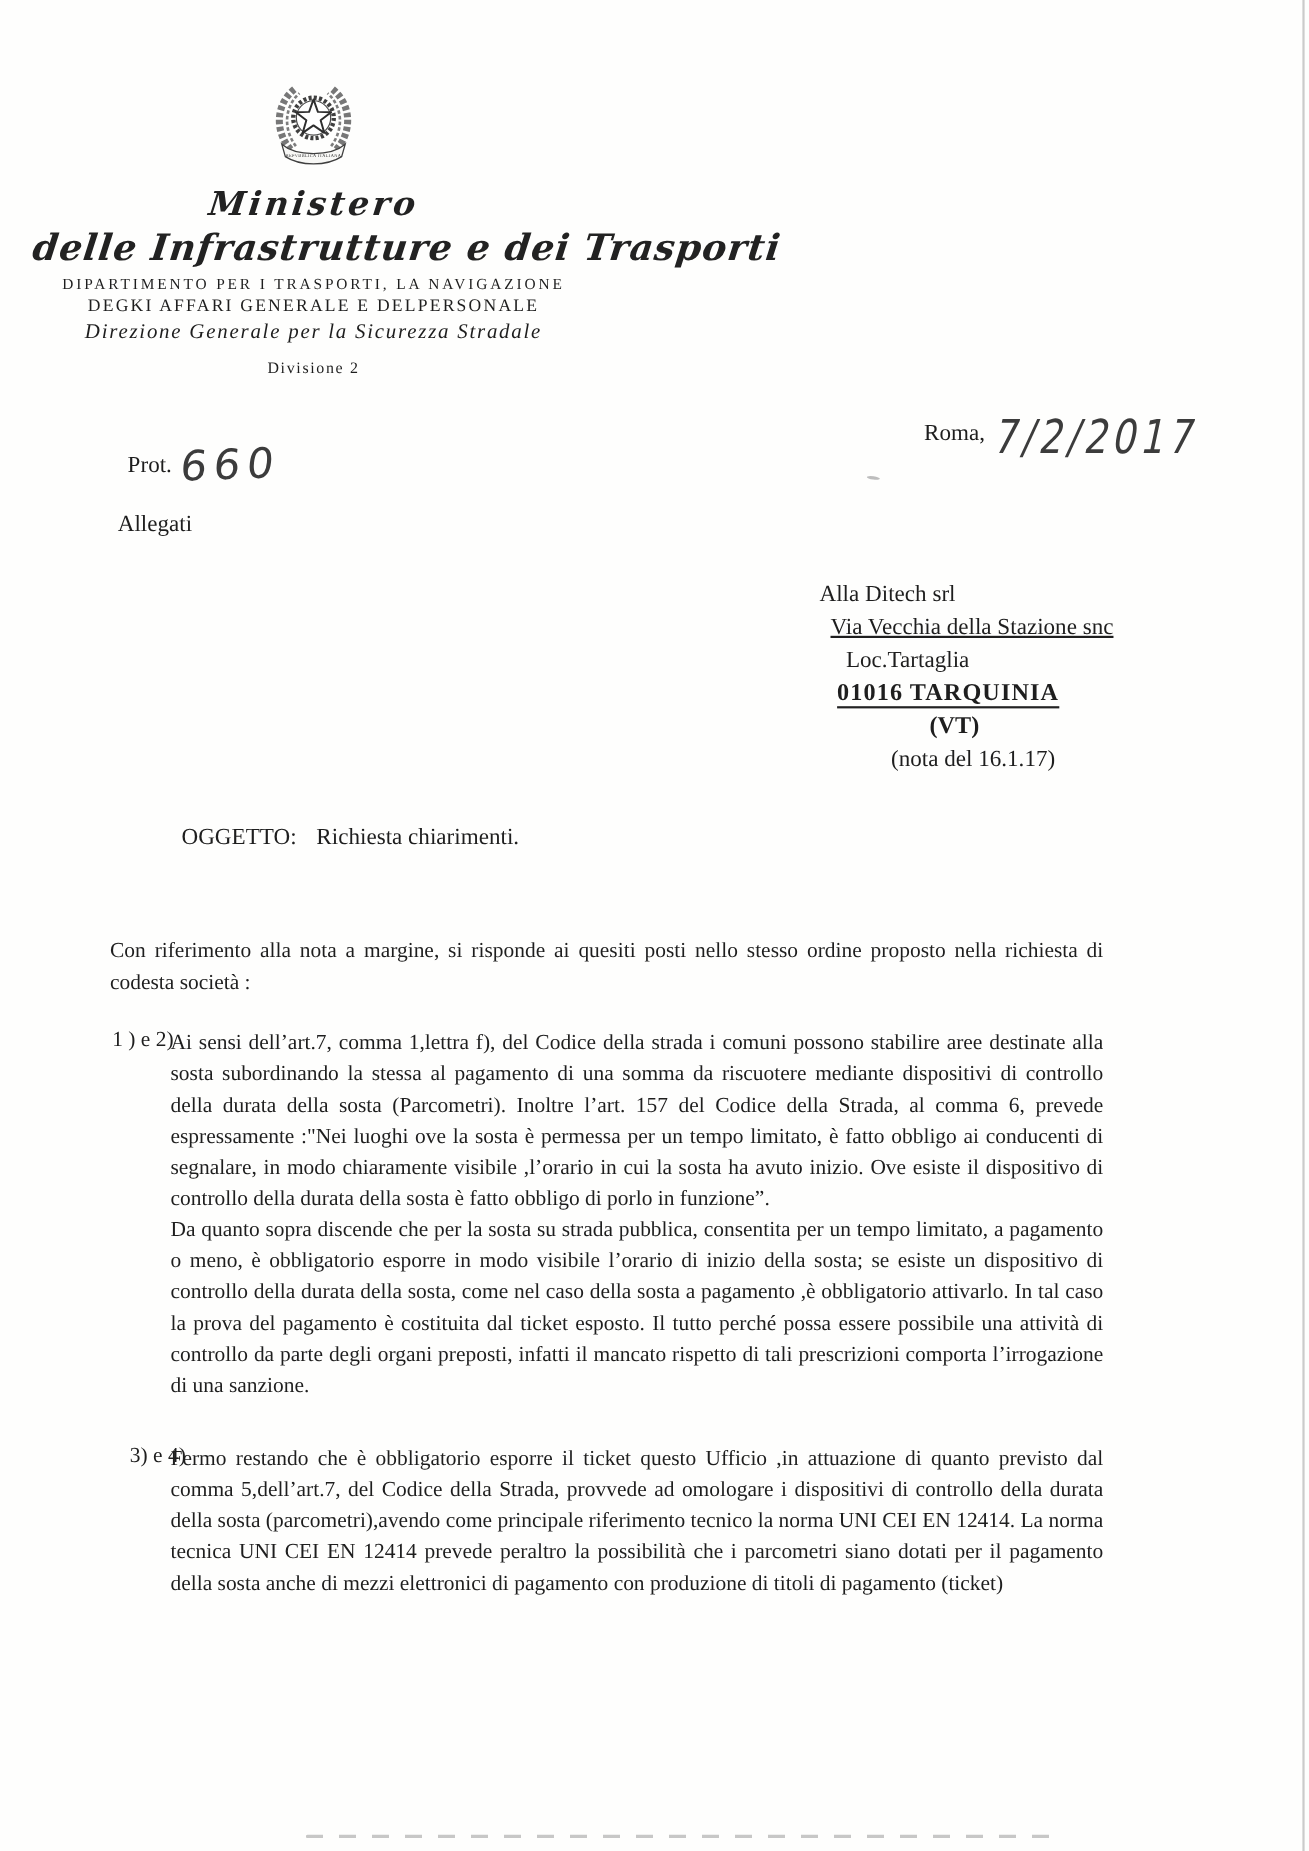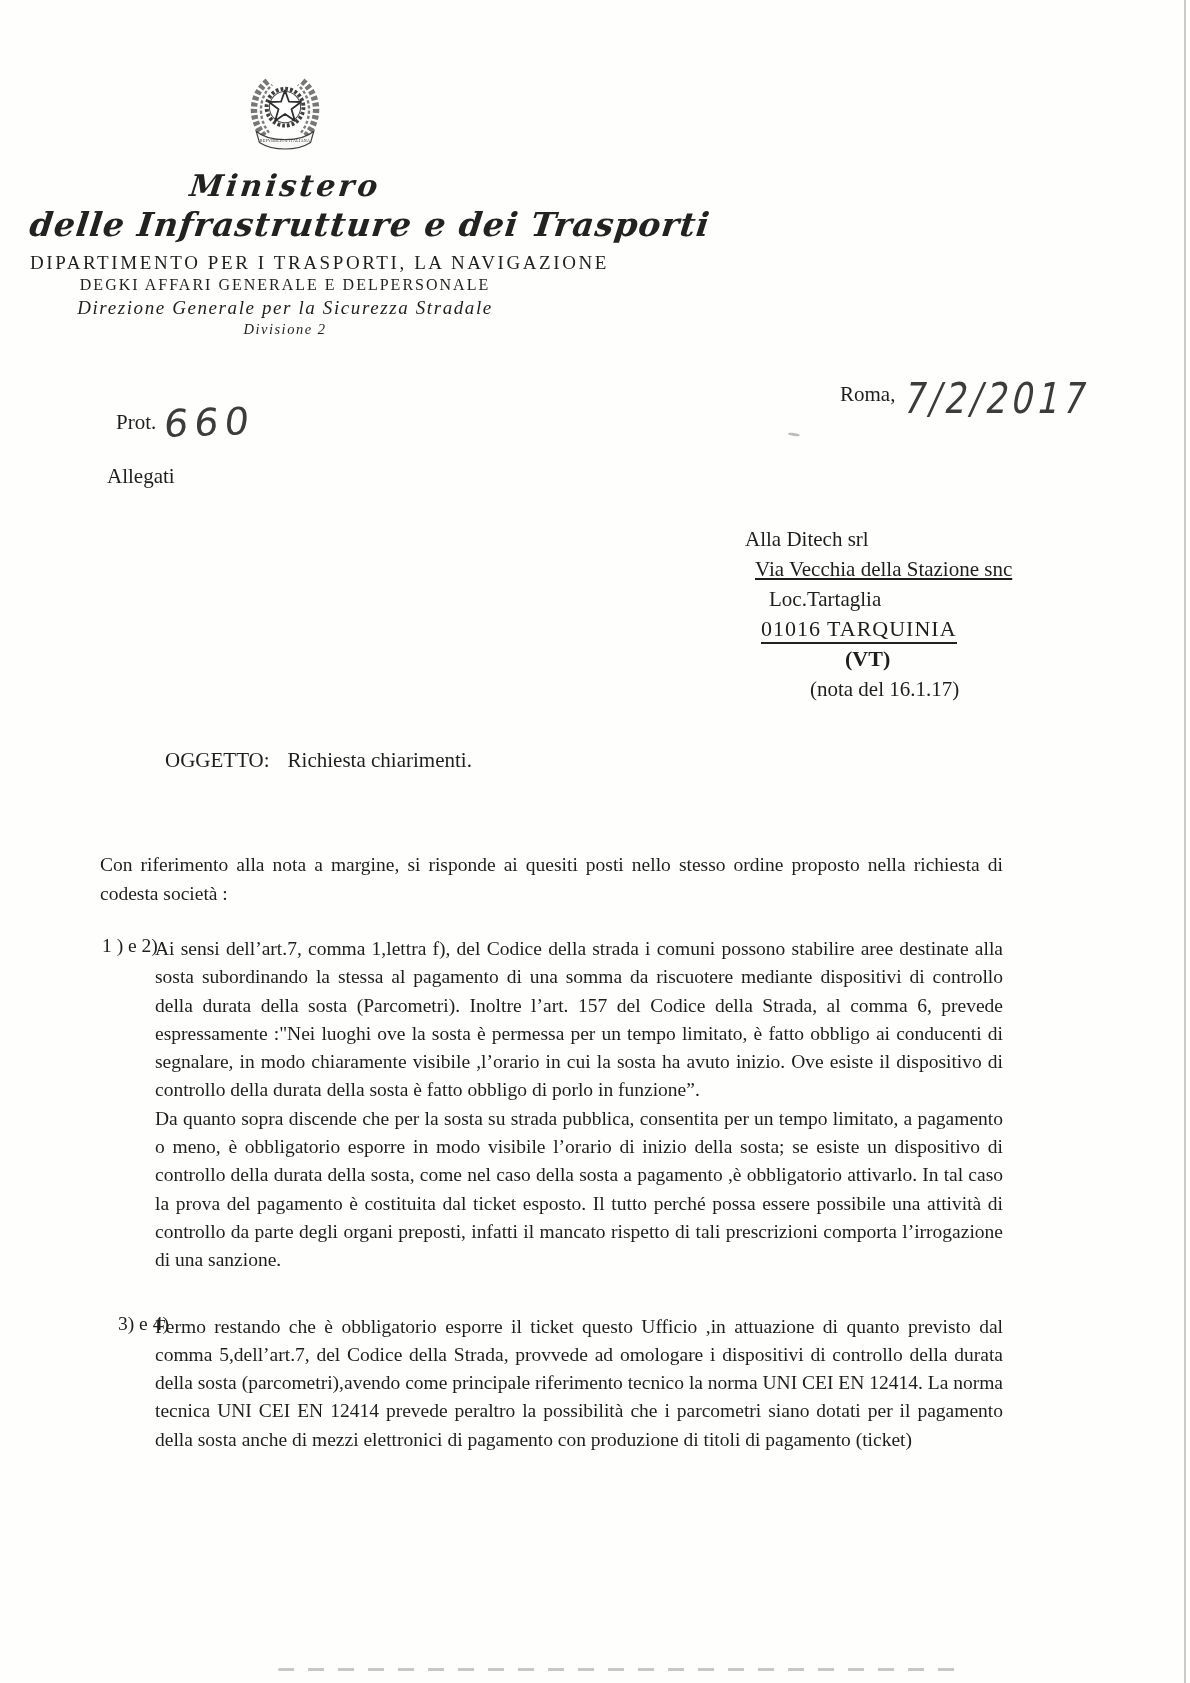--- a/index.html
+++ b/index.html
@@ -15,43 +15,43 @@
     border-radius:2px;
   }
   .date-mark { position:absolute; left:788px; top:433px; width:12px; height:3px; background:#bdbdbd; border-radius:50%; transform:rotate(8deg); }
 
   
   .letterhead { position:absolute; left:30px; top:70px; width:510px; text-align:center; }
   .emblem-wrap { height:86px; }
   .script-line { display:inline-block; font-family:"DejaVu Serif", serif; font-style:italic; font-weight:bold; color:#222; transform:skewX(-7deg); }
   .script1 { font-size:30px; letter-spacing:3px; margin-top:12px; }
   .script2 { font-size:33px; letter-spacing:1px; margin-top:2px; white-space:nowrap; }
-  .dept1 { font-size:19px; letter-spacing:2.6px; margin-top:8px; white-space:nowrap; }
+  .dept1 { font-size:14px; letter-spacing:2.6px; margin-top:8px; white-space:nowrap; }
   .dept2 { font-size:16px; letter-spacing:2px; margin-top:2px; white-space:nowrap; }
   .direction { font-style:italic; font-size:19px; letter-spacing:1.6px; margin-top:3px; white-space:nowrap; }
-  .division { font-style:italic; font-size:14.5px; letter-spacing:1.5px; margin-top:2px; }
+  .division { font-size:14.5px; letter-spacing:1.5px; margin-top:14px; }
   .via { font-style:italic; font-size:14.5px; letter-spacing:1.6px; margin-top:3px; }
 
   
   .dateline { position:absolute; left:840px; top:378px; font-size:21px; white-space:nowrap; }
   .prot { position:absolute; left:116px; top:402px; font-size:21px; white-space:nowrap; }
   .allegati { position:absolute; left:107px; top:464px; font-size:21px; }
   .handwriting {
     font-family:"DejaVu Sans", sans-serif; color:#3c3c3c; display:inline-block;
     font-weight:400;
   }
   .hw-date { font-size:34px; letter-spacing:4px; margin-left:10px; vertical-align:-9px; transform:skewX(-12deg) scaleY(1.25); transform-origin:left center; }
   .hw-prot { font-size:38px; letter-spacing:6px; margin-left:8px; vertical-align:-8px; transform:skewX(-8deg) rotate(-2deg); transform-origin:left center; }
 
   
   .recipient { position:absolute; left:745px; top:524px; font-size:21px; line-height:30px; }
   .recipient div { white-space:nowrap; }
   .r2 { margin-left:10px;text-decoration:underline; }
   .r3 { margin-left:24px; }
-  .r-city { margin-left:16px; font-weight:normal; font-size:22px; letter-spacing:1px; border-bottom:2.5px solid #222; display:inline-block; line-height:26px; margin-top:2px; }
+  .r-city { margin-left:16px; font-weight:bold; font-size:22px; letter-spacing:1px; border-bottom:2.5px solid #222; display:inline-block; line-height:26px; margin-top:2px; }
   .r-prov { margin-left:100px; font-weight:bold; font-size:22px; }
   .r-nota { margin-left:12px;text-align:center; }
 
   
   .subject { position:absolute; left:165px; top:748px; font-size:21px; }
   .subject .sub-text { margin-left:18px; }
 
   
   .letter-body { position:absolute; left:100px; top:851px; width:903px; font-size:19.5px; }
   .intro { margin:0; text-align:justify; line-height:28.5px; }

